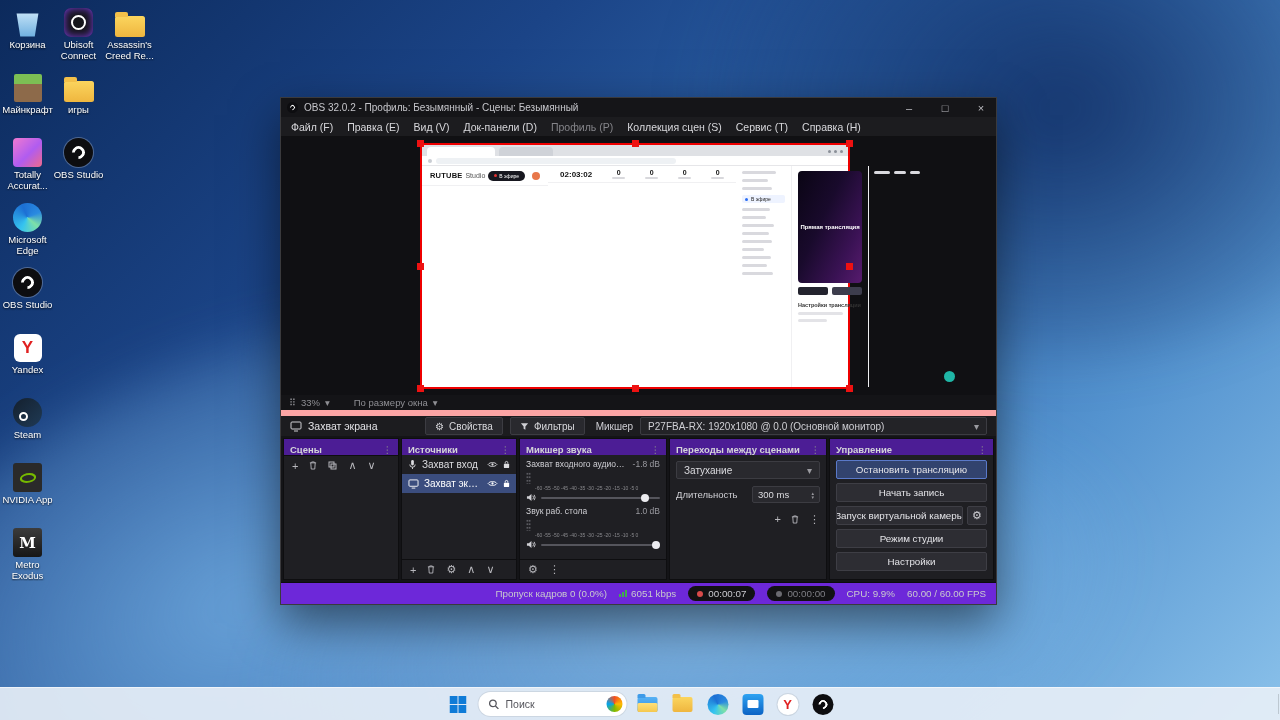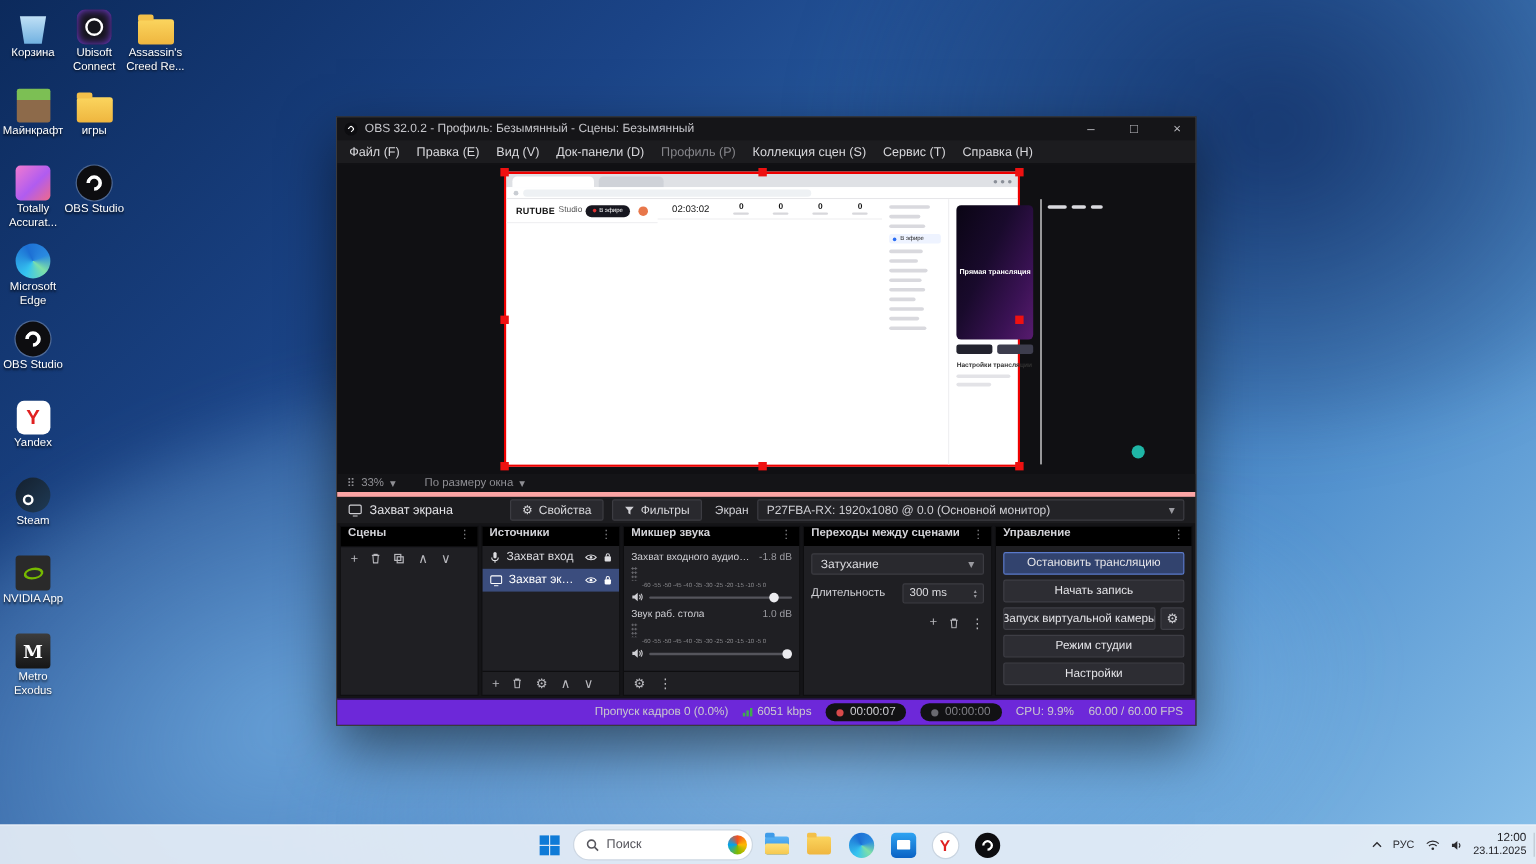--- a/index.html
+++ b/index.html
@@ -57,21 +57,21 @@
 .apill{height:6px;width:58%;background:#eef1f4;border-radius:3px}
 .adot{width:4px;height:4px;border-radius:50%;background:#c9cdd3}
 .rpage{flex:1;display:flex;flex-direction:row;background:#fff;min-height:0}
 .rheader{height:20px;display:flex;align-items:center;gap:3px;padding:0 8px;border-bottom:1px solid #f0f0f2;flex:none}
 .rlogo{font-size:7.5px;font-weight:bold;color:#111;letter-spacing:.2px}
 .rlogo2{font-size:7px;color:#555}
 .livebtn{margin-left:auto;background:#17171f;color:#fff;font-size:5px;padding:2px 6px;border-radius:8px;display:flex;align-items:center;gap:2px}
 .livebtn i{width:3px;height:3px;border-radius:50%;background:#e03131}
 .ravatar{width:8px;height:8px;border-radius:50%;background:#e8774a;margin-left:4px}
 .rstats{height:17px;display:flex;align-items:center;gap:20px;padding:0 12px;border-bottom:1px solid #f0f0f2;flex:none}
-.rtimer{font-size:8px;font-weight:normal;color:#111}
+.rtimer{font-size:8px;font-weight:bold;color:#111}
 .rstat{display:flex;flex-direction:column;align-items:center;gap:1px}
 .rstat b{font-size:7px;color:#111}
 .rstat i{width:13px;height:2px;background:#d8d8dc;border-radius:1px}
 .rbody{flex:1;display:flex;min-height:0}
 .rsidebar{width:56px;border-right:1px solid #f0f0f2;padding:5px 6px;display:flex;flex-direction:column;gap:5px;flex:none}
 .sline{height:3px;background:#d9d9de;border-radius:2px}
 .sactive{display:flex;align-items:center;gap:3px;background:#eef3ff;border-radius:2px;padding:1px 3px;font-size:5px;color:#222}
 .sactive i{width:3px;height:3px;border-radius:50%;background:#2a6df4}
 .rmain{flex:1;padding:5px 6px;display:flex;flex-direction:column;min-width:0}
 .rplayer{height:112px;border-radius:4px;background:linear-gradient(115deg,#0a0514 0%,#190a2c 40%,#3a1254 75%,#571b6e 100%);display:flex;align-items:center;justify-content:center;flex:none}
@@ -79,32 +79,32 @@
 .rbtns{display:flex;justify-content:flex-end;gap:4px;margin-top:4px}
 .rbtn{width:30px;height:8px;border-radius:2px;background:#23232e}
 .rbtn.light{background:#3d3d4d}
 .rsettings{margin-top:7px;font-size:5.5px;font-weight:bold;color:#333}
 .rsl{height:3px;background:#e3e3e7;border-radius:2px;margin-top:4px;width:70%}
 .rchat{width:92px;border-left:1px solid #f0f0f2;position:relative;padding:5px;flex:none}
 .rtabs{display:flex;gap:4px}
 .rtab{height:3px;width:16px;background:#d9d9de;border-radius:2px}
 .tealfab{position:absolute;right:5px;bottom:5px;width:11px;height:11px;border-radius:50%;background:#1fb6a6}
 
-.srcbar{height:26px;background:#1c1c1f;border-top:4px solid #fca5a5;display:flex;align-items:center;gap:7px;padding:0 9px;flex:none}
+.srcbar{height:26px;background:#1c1c1f;border-top:6px solid #fca5a5;display:flex;align-items:center;gap:7px;padding:0 9px;flex:none}
 .srcname{display:flex;align-items:center;gap:6px;width:128px;font-size:10.5px;color:#e2e2e6}
 .btnx{height:18px;display:flex;align-items:center;gap:5px;padding:0 9px;background:#29292e;border:1px solid #3c3c42;border-radius:2px;font-size:10px;color:#d8d8dc;white-space:nowrap}
 .screenlabel{font-size:10px;color:#cfcfd4;margin-left:4px}
 .dropx{flex:1;height:18px;background:#232327;border:1px solid #3c3c42;border-radius:2px;display:flex;align-items:center;gap:4px;padding:0 7px;font-size:10px;color:#cfcfd4;min-width:0}
 .dropx .val{white-space:nowrap;overflow:hidden;text-overflow:ellipsis}
 .dropx .caret{margin-left:auto;color:#9a9aa0}
 
 .docks{height:146px;display:flex;gap:2px;padding:2px;background:#141417;flex:none}
 .dock{background:#1f1f23;border:1px solid #0e0e10;display:flex;flex-direction:column;min-width:0}
 .dk-scenes{width:116px}.dk-sources{width:116px}.dk-mixer{width:148px}.dk-trans{width:158px}.dk-ctrl{flex:1}
-.dhead{height:16px;background:#000000;display:flex;align-items:flex-start;padding:0 6px;font-size:9.5px;font-weight:bold;color:#d4d4d9;flex:none}
+.dhead{height:16px;background:#4c1d95;display:flex;align-items:flex-end;padding:0 6px;font-size:9.5px;font-weight:bold;color:#d4d4d9;flex:none}
 .dhead .hic{margin-left:auto;color:#8a8a8e;font-weight:normal}
 .dbody{flex:1;min-height:0;position:relative;overflow:hidden}
 .dfoot{height:20px;border-top:1px solid #0e0e10;display:flex;align-items:center;gap:11px;padding:0 8px;color:#b8b8bd;font-size:11px;flex:none}
 .scitem{height:19px;display:flex;align-items:center;padding:0 6px;font-size:10px;background:#3b4d7e;color:#fff}
 .srow{height:19px;display:flex;align-items:center;gap:5px;padding:0 6px;font-size:10px;color:#dcdce0}
 .srow.sel{background:#3b4d7e;color:#fff}
 .srow .nm{flex:1;white-space:nowrap;overflow:hidden;text-overflow:ellipsis}
 .srow .ric{display:flex;gap:5px;align-items:center}
 
 .mch{padding:4px 6px 0}
@@ -411,21 +411,21 @@
       <span>Свойства</span>
     </span>
     <span class="btnx">
       <span class="svgic">
           <svg width="9" height="9" viewBox="0 0 10 9">
             <path d="M1 1h8L6 4.5V8L4 7V4.5z" fill="#cfcfd4"></path>
           </svg>
         </span>
       <span>Фильтры</span>
     </span>
-    <span class="screenlabel">Экран</span>
+    <span class="screenlabel">Микшер</span>
     <span class="dropx">
       <span class="val">P27FBA-RX: 1920x1080 @ 0.0 (Основной монитор)</span>
       <span class="caret">▾</span>
     </span>
   </div>
 
   <div class="docks">
 
     <div class="dock dk-scenes">
       <div class="dhead">
@@ -682,38 +682,14 @@
       </span>
     <span class="tico">
         <span class="tya">Y</span>
       </span>
     <span class="tico">
         <span class="tobs">
           <i></i>
         </span>
       </span>
   </div>
-  <div class="tray">
-    <span class="svgic">
-        <svg width="9" height="6" viewBox="0 0 8 5">
-          <path d="M1 4l3-3 3 3" fill="none" stroke="#2c2c30"></path>
-        </svg>
-      </span>
-    <span class="lang">РУС</span>
-    <span class="svgic">
-        <svg width="12" height="9" viewBox="0 0 12 9">
-          <path d="M1 3a7 7 0 0 1 10 0M2.8 5a4.5 4.5 0 0 1 6.4 0" fill="none" stroke="#2c2c30"></path>
-          <circle cx="6" cy="7.3" r="1.1" fill="#2c2c30"></circle>
-        </svg>
-      </span>
-    <span class="svgic">
-        <svg width="10" height="9" viewBox="0 0 11 10">
-          <path d="M1 3.5h2L6 1v8L3 6.5H1z" fill="#2c2c30"></path>
-          <path d="M7.5 3a3 3 0 0 1 0 4" stroke="#2c2c30" fill="none"></path>
-        </svg>
-      </span>
-    <span class="clock">
-      <span class="tm">12:00</span>
-      <span class="dt">23.11.2025</span>
-    </span>
-  </div>
   <i class="showdesk"></i>
 </div>
 
 </body></html>

